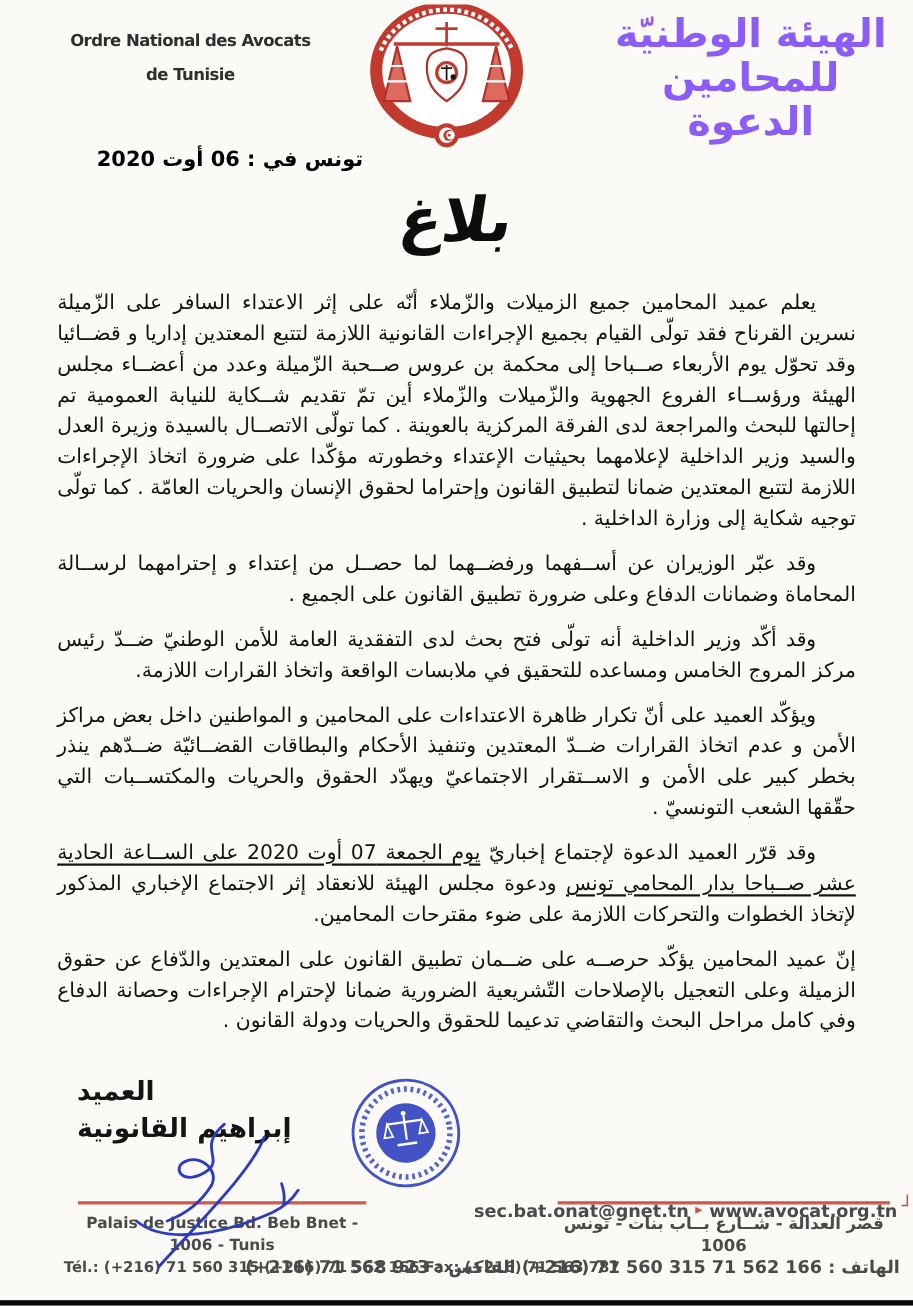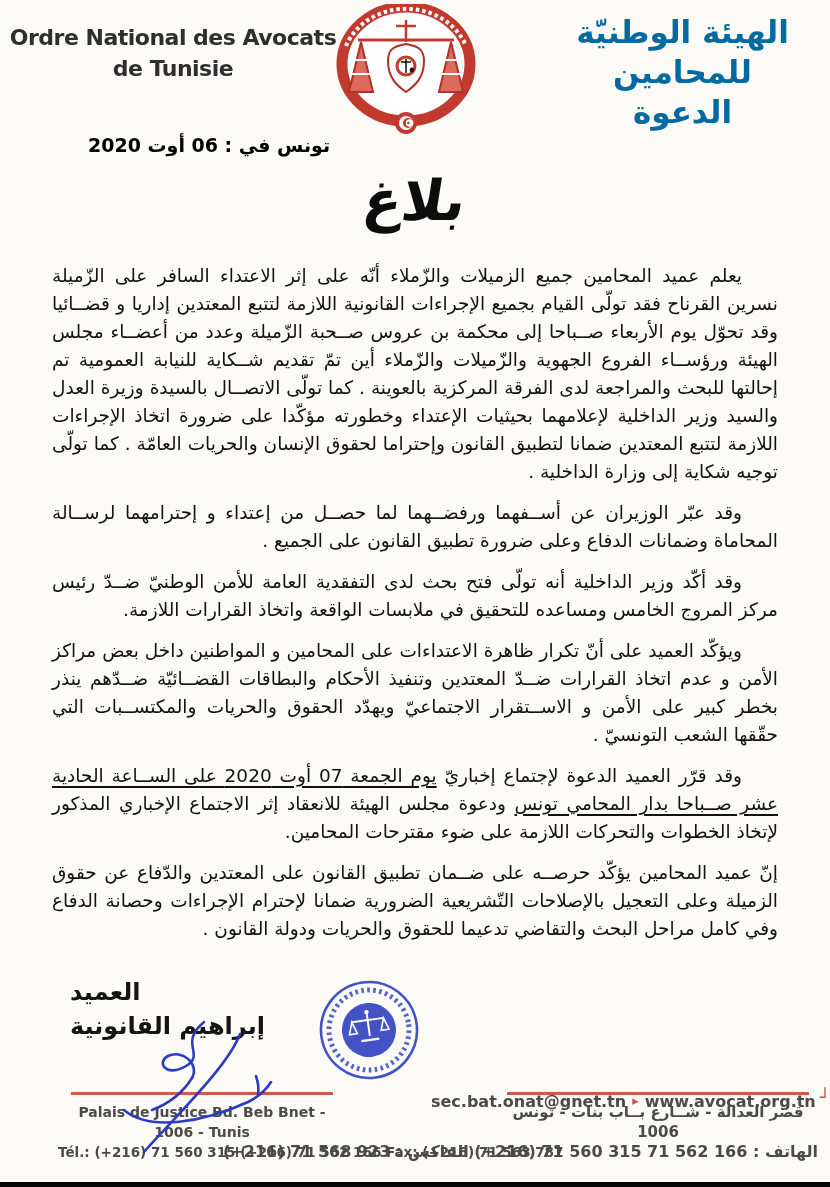--- a/index.html
+++ b/index.html
@@ -9,28 +9,28 @@
     margin:0 auto;
     background:#fbfaf6;
     font-family:"DejaVu Sans",sans-serif;
     overflow:hidden;
     box-shadow:0 0 8px rgba(0,0,0,.4);
   }
   
   .org-fr{
     position:absolute;left:8px;top:22px;width:330px;
     text-align:center;color:#2e2e2e;
-    font-weight:bold;font-size:22px;line-height:31px;
+    font-weight:bold;font-size:15px;line-height:31px;
     letter-spacing:-.5px;
   }
   .logo-wrap{position:absolute;left:332px;top:4px;width:148px;height:134px;}
   .org-ar{
     position:absolute;left:540px;top:12px;width:285px;
-    direction:rtl;text-align:center;color:#0369a1;
-    font-weight:bold;font-size:31px;line-height:40px;
+    direction:rtl;text-align:center;color:#8b5cf6;
+    font-weight:bold;font-size:36px;line-height:40px;
   }
   
   .date-line{
     position:absolute;left:88px;top:134px;
     direction:rtl;font-weight:bold;font-size:19px;color:#000000;
   }
   .doc-title{
     position:absolute;left:0;top:168px;width:100%;
     text-align:center;font-size:56px;font-weight:bold;color:#0d0d0d;
     transform:skewX(-9deg);

